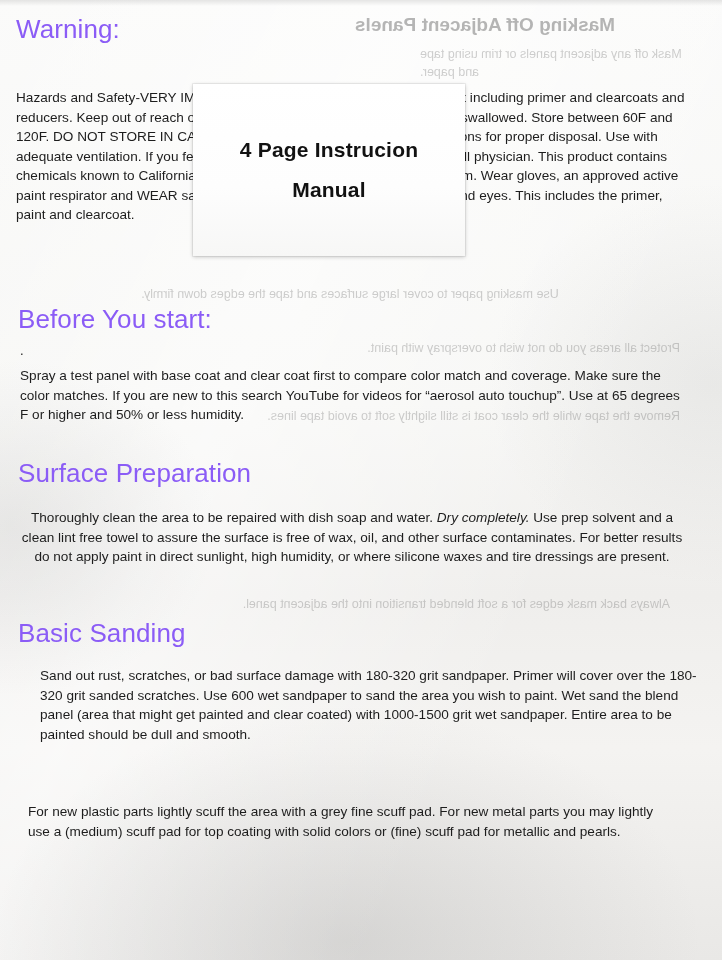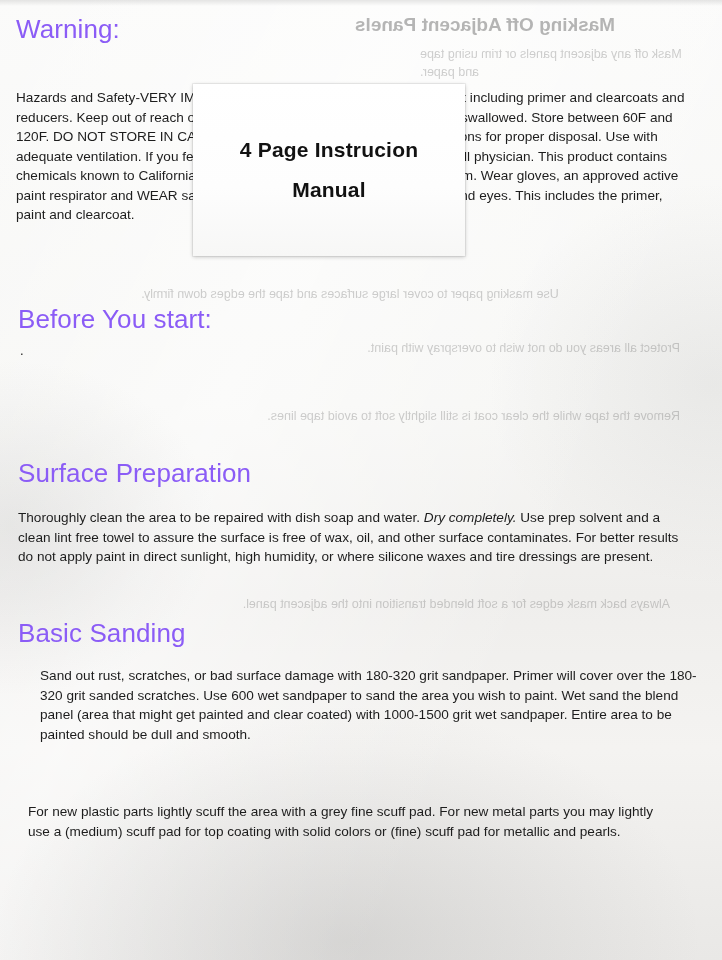--- a/index.html
+++ b/index.html
@@ -80,21 +80,21 @@
   .ital { font-style: italic; }
 
   #warning-heading { position: absolute; left: 16px; top: 14px; }
   #warning-body    { position: absolute; left: 16px; top: 88px; width: 672px; }
 
   #before-heading  { position: absolute; left: 18px; top: 304px; text-align: right; }
   #before-dot      { position: absolute; left: 20px; top: 344px; font-size: 13px; line-height: 1; color:#222; }
   #before-body     { position: absolute; left: 20px; top: 366px; width: 664px; }
 
   #surface-heading { position: absolute; left: 18px; top: 458px; }
-  #surface-body    { position: absolute; left: 18px; top: 508px; width: 668px; }
+  #surface-body    { position: absolute; left: 18px; top: 508px; width: 668px; text-align: center; }
 
   #sanding-heading { position: absolute; left: 18px; top: 618px; }
   #sanding-body1   { position: absolute; left: 40px; top: 666px; width: 662px; }
   #sanding-body2   { position: absolute; left: 28px; top: 775px; width: 648px; margin-top: 27px; }
 
   
   .sticker {
     position: absolute;
     left: 193px;
     top: 84px;
@@ -143,20 +143,21 @@
 
   <div class="bleed bleed-body" style="left:30px; top:408px; width:650px; text-align:left;">Remove the tape while the clear coat is still slightly soft to avoid tape lines.</div>
 
   <div class="bleed bleed-body" style="left:30px; top:596px; width:640px; text-align:left;">Always back mask edges for a soft blended transition into the adjacent panel.</div>
 
   <h1 class="section" id="warning-heading">Warning:</h1>
   <p class="body" id="warning-body">Hazards and Safety-VERY IMPORTANT. Read before using touch-up paint including primer and clearcoats and reducers. Keep out of reach of children. Call a physician IMMEDIATELY if swallowed. Store between 60F and 120F. DO NOT STORE IN CAR and avoid freezing. Observe local regulations for proper disposal. Use with adequate ventilation. If you feel dizzy stop product use immediately and call physician. This product contains chemicals known to California to cause birth defects, cancer and other harm. Wear gloves, an approved active paint respirator and WEAR safety goggles when spraying to protect skin and eyes. This includes the primer, paint and clearcoat.</p>
 
   <h1 class="section" id="before-heading">Before You start:</h1>
   <div id="before-dot">.</div>
+  <p class="body" id="before-body">Spray a test panel with base coat and clear coat first to compare color match and coverage. Make sure the color matches.  If you are new to this search YouTube for videos for “aerosol auto touchup”.  Use at 65 degrees F or higher and 50% or less humidity.</p>
 
   <h1 class="section" id="surface-heading">Surface Preparation</h1>
   <p class="body" id="surface-body"><span>Thoroughly clean the area to be repaired with dish soap and water.  </span><span class="ital">Dry completely.</span><span> Use prep solvent and a clean lint free towel to assure the surface is free of wax, oil, and other surface contaminates. For better results do not apply paint in direct sunlight, high humidity, or where silicone waxes and tire dressings are present.</span></p>
 
   <h1 class="section" id="sanding-heading">Basic Sanding</h1>
   <p class="body" id="sanding-body1">Sand out rust, scratches, or bad surface damage with 180-320 grit sandpaper. Primer will cover over the 180-320 grit sanded scratches. Use 600 wet sandpaper to sand the area you wish to paint. Wet sand the blend panel (area that might get painted and clear coated) with 1000-1500 grit wet sandpaper. Entire area to be painted should be dull and smooth.</p>
   <p class="body" id="sanding-body2">For new plastic parts lightly scuff the area with a grey fine scuff pad. For new metal parts you may lightly use a (medium) scuff pad for top coating with solid colors or (fine) scuff pad for metallic and pearls.</p>
 
   <div class="sticker">
     <div class="sticker-line">4 Page Instrucion</div>

